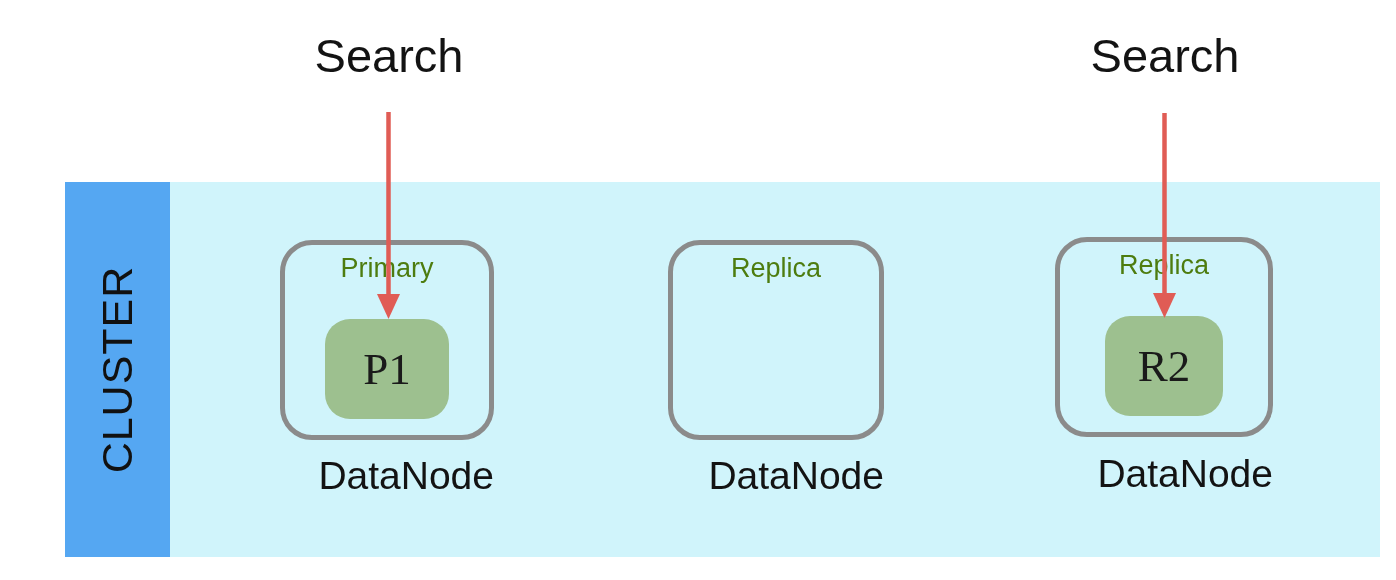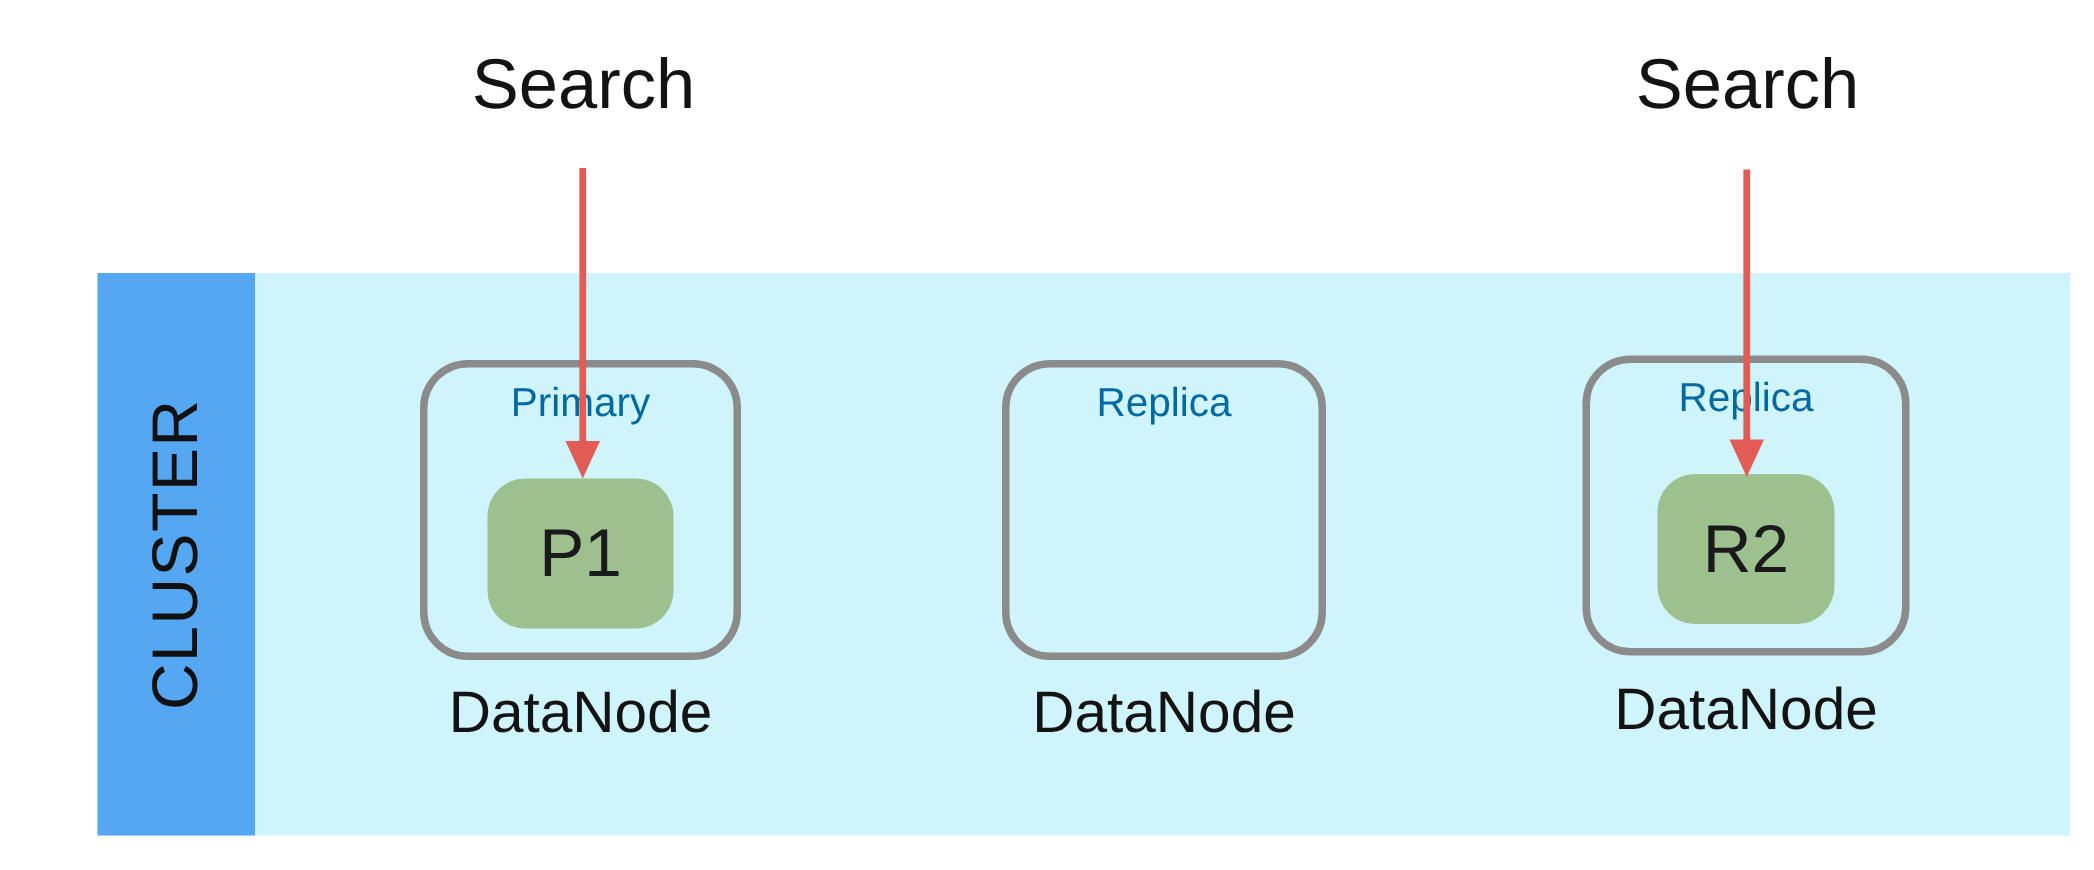--- a/index.html
+++ b/index.html
@@ -57,42 +57,43 @@
   .node-2 { left: 668px; top: 240px; width: 216px; }
   .node-3 { left: 1055px; top: 237px; width: 218px; }
   .role-label {
     position: absolute;
     top: 7px;
     left: 0;
     right: 0;
     text-align: center;
     font-size: 27px;
     line-height: 1.2;
-    color: #0369a1;
+    color: #4d7c0f;
   }
   .shard {
     position: absolute;
     top: 74px;
     left: 50%;
     transform: translateX(-50%);
     height: 100px;
     background: #9dc08f;
     border-radius: 25px;
     display: flex;
     align-items: center;
     justify-content: center;
     font-size: 45px;
     color: #1a1a1a;
+    font-family: Liberation Serif, serif;
   }
   .node-1 .shard { width: 124px; }
   .node-2 .shard { width: 137px; }
   .node-3 .shard { width: 118px; }
   .datanode-label {
     position: absolute;
-    text-align: center;
+    text-align: right;
     font-size: 39px;
     line-height: 1.2;
     color: #131313;
   }
   .datanode-1 { left: 280px; top: 453px; width: 214px; }
   .datanode-2 { left: 668px; top: 453px; width: 216px; }
   .datanode-3 { left: 1055px; top: 451px; width: 218px; }
   
   .search-label {
     position: absolute;

